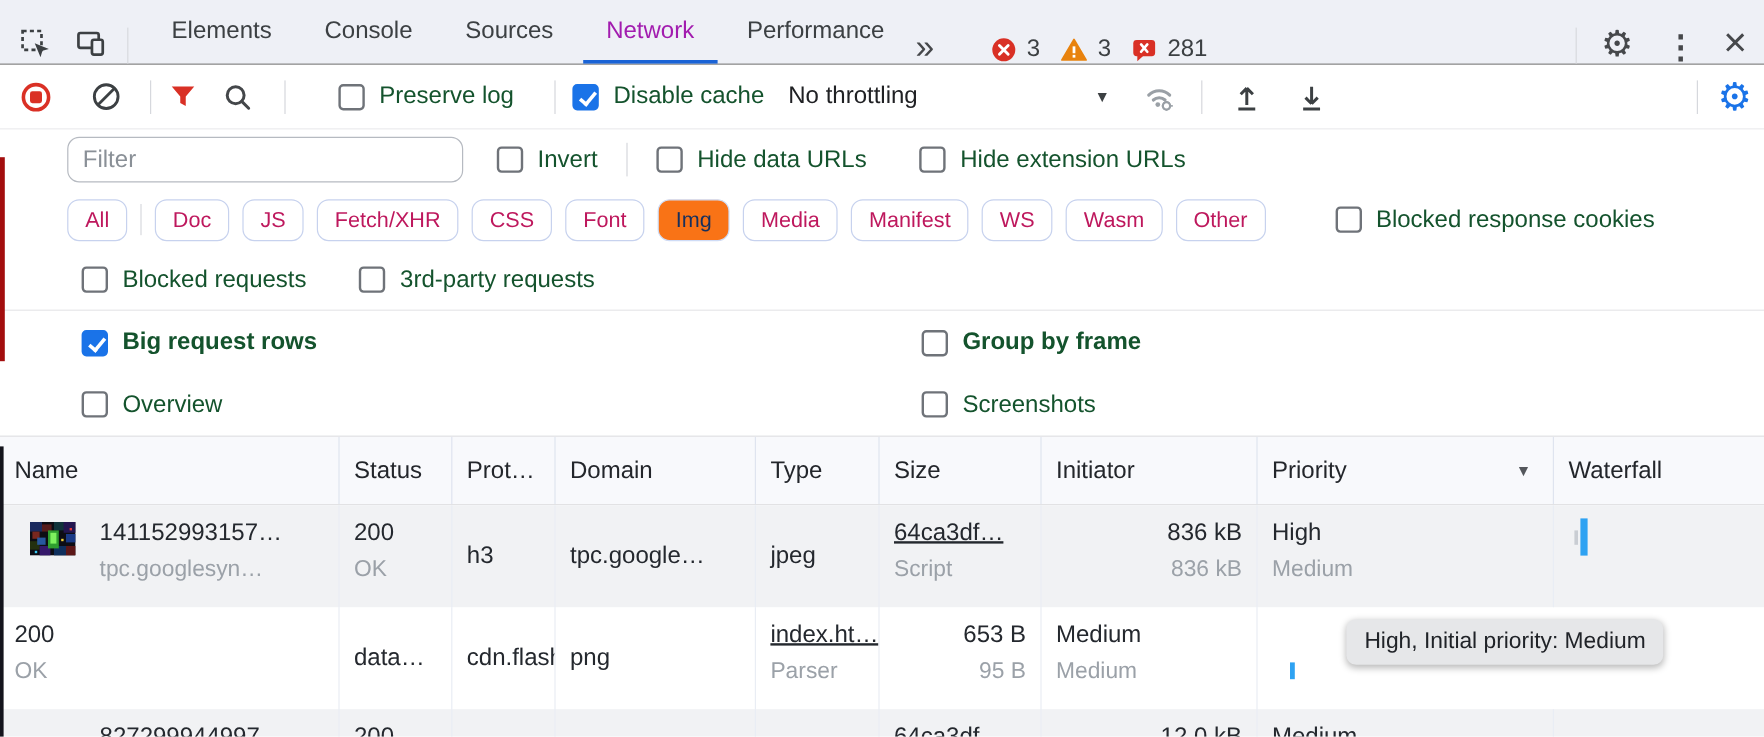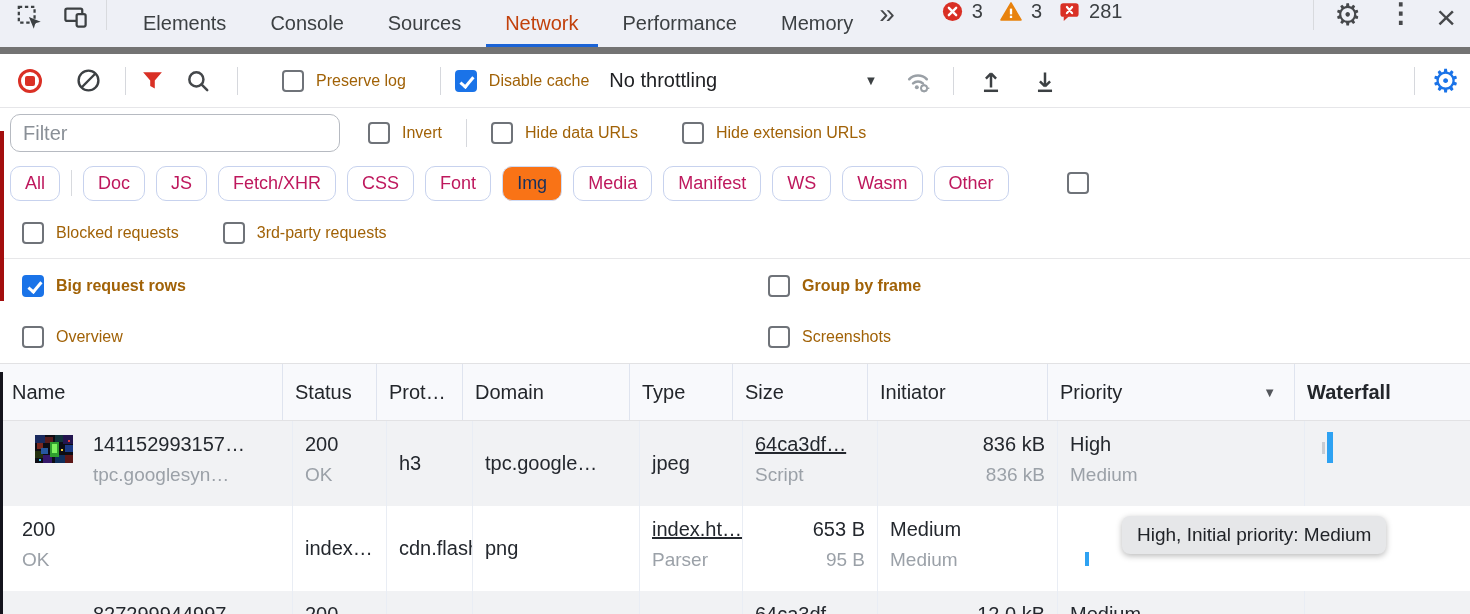--- a/index.html
+++ b/index.html
@@ -2,28 +2,28 @@
 <html><head>
 <meta charset="utf-8">
 <style>
   html,body{margin:0;padding:0;overflow:hidden;}
   body{width:1470px;height:614px;position:relative;background:#fff;
        font-family:"Liberation Sans",sans-serif;color:#202124;}
   svg{display:block;}
 
   
   .tabbar{position:absolute;top:0;left:0;width:100%;height:54px;background:#eef0f6;
-          border-bottom:7px solid #737373;display:flex;align-items:flex-start;box-sizing:border-box;}
+          border-bottom:1px solid #737373;display:flex;align-items:flex-end;box-sizing:border-box;}
   .tb-iconbtn{display:flex;align-items:center;justify-content:center;width:34px;height:34px;flex:none;}
   .inspect{margin-left:12px;}
   .device{margin-left:12px;}
   .tb-div{width:1px;height:30px;background:#d8dade;margin-left:14px;flex:none;}
   .tabs{display:flex;height:100%;margin-left:14px;}
   .tab{display:flex;align-items:center;padding:0 22px;font-size:20px;color:#3c4043;position:relative;}
-  .tab.active{color:#c2410c;}
+  .tab.active{color:#a21caf;}
   .tab.active::after{content:"";position:absolute;left:3px;right:3px;bottom:0;height:3px;background:#1a63d6;}
   .more-tabs{font-size:28px;color:#5f6368;margin-left:4px;line-height:1;}
   .badges{display:flex;align-items:center;margin-left:30px;}
   .badge{display:flex;align-items:center;gap:8px;margin-left:16px;font-size:20px;color:#3c4043;}
   .glyph-btn{color:#46484b;line-height:1;flex:none;}
   .gear-glyph{font-size:30px;margin-left:20px;}
   .kebab-glyph{font-size:27px;font-weight:bold;margin-left:26px;}
   .close-glyph{font-size:34px;margin-left:22px;margin-right:14px;}
   .right-cluster-div{margin-left:auto;}
 
@@ -34,54 +34,54 @@
           position:relative;box-sizing:border-box;flex:none;}
   .record::after{content:"";position:absolute;left:4px;top:4px;width:10px;height:10px;background:#da3025;border-radius:2px;}
   .ml14{margin-left:14px}.ml20{margin-left:20px}.ml24{margin-left:24px}.ml26{margin-left:26px}
   .ml28{margin-left:28px}.ml34{margin-left:34px}.ml44{margin-left:44px}
   .vdiv{width:1px;height:28px;background:#d6d8dd;flex:none;}
   .cb{width:22px;height:22px;border:2px solid #6f7379;border-radius:4px;box-sizing:border-box;
       background:#fff;flex:none;position:relative;}
   .cb.checked{background:#1a73e8;border-color:#1a73e8;}
   .cb.checked::after{content:"";position:absolute;left:6.5px;top:2.5px;width:5px;height:11px;
       border:solid #fff;border-width:0 3px 3px 0;transform:rotate(40deg);}
-  .cb-label{font-size:16px;color:#a16207;margin-left:12px;white-space:nowrap;}
+  .cb-label{font-size:20px;color:#14532d;margin-left:12px;white-space:nowrap;}
   .throttle{display:flex;align-items:center;justify-content:space-between;width:268px;margin-left:20px;
             font-size:20px;color:#202124;}
   .caret{font-size:13px;color:#3c4043;}
   .net-gear-glyph{font-size:32px;color:#1a73e8;margin-left:16px;margin-right:10px;line-height:1;}
 
   
   .panel{position:absolute;top:108px;left:0;width:100%;background:#fff;}
-  .prow{display:flex;align-items:center;position:relative;}
+  .prow{display:flex;align-items:center;position:relative;padding-left:46px;}
   .prow1,.prow2,.prow3{height:50px;}
   .prow4{height:53px;font-weight:bold;}
   .prow5{height:50px;}
   .filter-input{margin-left:10px;width:330px;height:38px;box-sizing:border-box;border:1px solid #b6bac1;
       border-radius:10px;font-size:20px;padding:0 12px;color:#202124;font-family:inherit;outline:none;}
   .filter-input::placeholder{color:#8a9097;}
   .chip{height:35px;display:flex;align-items:center;padding:0 14px;border:1.5px solid #c7d2ee;
       border-radius:10px;font-size:18px;color:#be185d;margin-left:11px;box-sizing:border-box;white-space:nowrap;}
   .chip.selected{background:#f97316;border-color:#cfdcf6;color:#16305e;}
   .chip-div{width:1px;height:26px;background:#d8dade;margin-left:11px;}
   .abs-right{position:absolute;left:768px;display:flex;align-items:center;}
   .pdivider{height:1px;background:#e7e7e9;}
 
   
   .thead{position:absolute;top:363px;left:0;width:1470px;height:58px;background:#f8f9fc;
       border-top:1px solid #e2e2e4;border-bottom:1px solid #e2e2e4;display:grid;
       grid-template-columns:283px 94px 86px 167px 103px 135px 180px 247px 1fr;box-sizing:border-box;}
   .th{display:flex;align-items:center;padding-left:12px;font-size:20px;color:#23262b;
       border-right:1px solid #dfe4ef;box-sizing:border-box;white-space:nowrap;overflow:hidden;}
-  .th:last-child{border-right:none;font-weight:bold;}
+  .th:last-child{border-right:none;}
   .th.th-priority{justify-content:space-between;padding-right:18px;}
   .sort-caret{font-size:13px;color:#54575c;}
   .tbody{position:absolute;top:421px;left:0;width:1470px;height:193px;overflow:hidden;}
   .trow{display:grid;grid-template-columns:283px 94px 86px 167px 103px 135px 180px 247px 1fr;
-      height:85px;box-sizing:border-box;padding-left:10px;}
+      height:85px;box-sizing:border-box;}
   .trow.striped{background:#f1f2f4;}
   .td{border-right:1px solid #e9edf4;box-sizing:border-box;padding:11px 10px 0 12px;
       overflow:hidden;white-space:nowrap;position:relative;}
   .td:last-child{border-right:none;}
   .l1{font-size:20px;color:#24282e;line-height:24px;}
   .l2{font-size:19px;color:#9ba1a8;line-height:24px;margin-top:7px;}
   .l1.link{text-decoration:underline;}
   .td.vcenter{display:flex;align-items:center;padding-top:0;font-size:20px;color:#24282e;}
   .td.num{text-align:right;padding-right:12px;}
   .name-td{display:flex;padding-left:25px;gap:20px;}
@@ -127,23 +127,20 @@
       </div>
     <div class="tab">
         <span>Sources</span>
       </div>
     <div class="tab active">
         <span>Network</span>
       </div>
     <div class="tab">
         <span>Performance</span>
       </div>
-    <div class="tab">
-        <span>Memory</span>
-      </div>
   </div>
   <span class="more-tabs glyph-btn">»</span>
 
   <div class="badges">
     <div class="badge">
       <span>
         <svg width="23" height="23" viewBox="0 0 24 24">
           <circle cx="12" cy="12" r="10" fill="#d93025"></circle>
           <path d="M8.2 8.2 L15.8 15.8 M15.8 8.2 L8.2 15.8" stroke="#fff" stroke-width="2.5" stroke-linecap="round"></path>
         </svg>
@@ -278,20 +275,21 @@
     <div class="chip">
         <span>WS</span>
       </div>
     <div class="chip">
         <span>Wasm</span>
       </div>
     <div class="chip">
         <span>Other</span>
       </div>
     <span class="cb" style="margin-left:58px"></span>
+    <span class="cb-label">Blocked response cookies</span>
   </div>
 
   <div class="prow prow3">
     <span class="cb" style="margin-left:22px"></span>
     <span class="cb-label">Blocked requests</span>
     <span class="cb ml44"></span>
     <span class="cb-label">3rd-party requests</span>
   </div>
 
   <div class="pdivider"></div>
@@ -399,21 +397,21 @@
       <div class="wf-tick-gray"></div>
       <div class="wf-bar-blue"></div>
     </div>
   </div>
 
   <div class="trow">
     <div class="td">
       <div class="l1">200</div>
       <div class="l2">OK</div>
     </div>
-    <div class="td vcenter">index…</div>
+    <div class="td vcenter">data…</div>
     <div class="td vcenter">cdn.flashtal…</div>
     <div class="td vcenter">png</div>
     <div class="td">
       <div class="l1 link">index.ht…</div>
       <div class="l2">Parser</div>
     </div>
     <div class="td num">
       <div class="l1">653 B</div>
       <div class="l2">95 B</div>
     </div>

